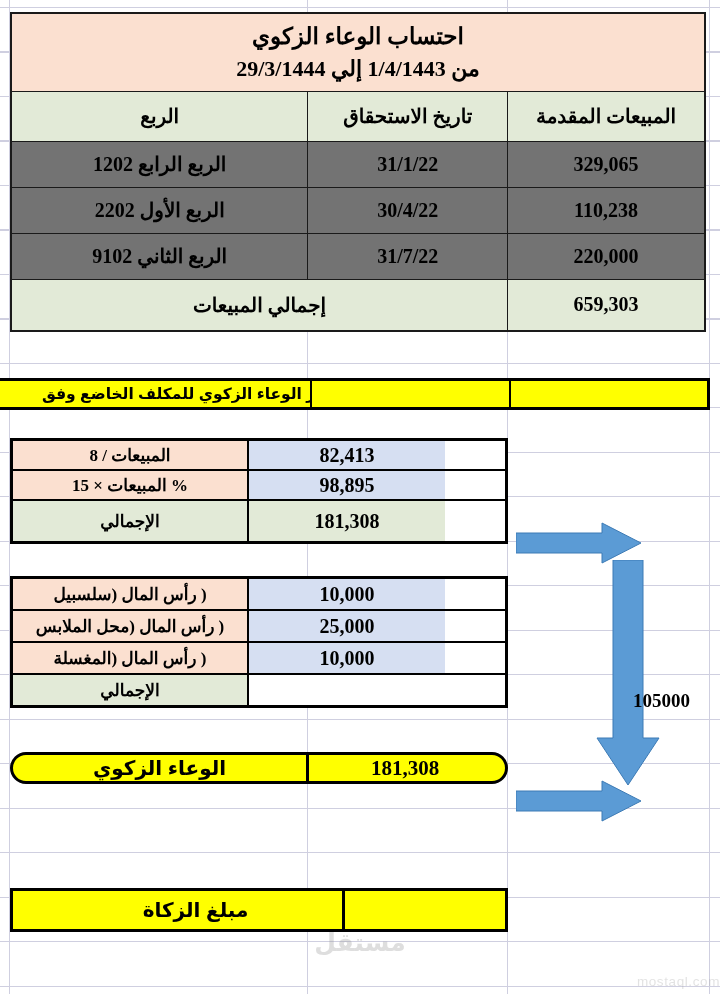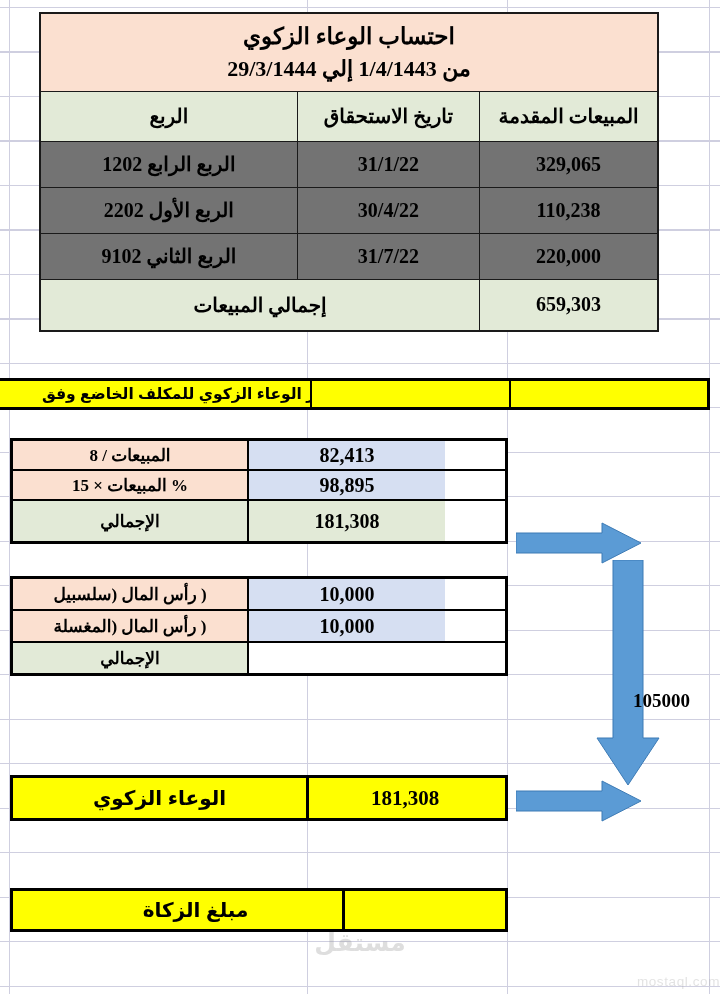--- a/index.html
+++ b/index.html
@@ -21,25 +21,24 @@
     background-repeat:repeat, repeat-y;
     background-position:0 7px, 0 0;
     z-index:0;
   }
 
   
   .abs{position:absolute;z-index:2;box-sizing:border-box;}
 
   
   #main-table{
-    left:10px;top:12px;width:620px;
+    left:10px;top:12px;width:696px;
     border:2.5px solid #1a1a1a;
     border-collapse:collapse;
     z-index:3;
-    margin-left:29px;
   }
   #main-table td{
     border:1.6px solid #1a1a1a;
     text-align:center;
     vertical-align:middle;
     font-size:20px;
     font-weight:bold;
     color:#000;
     padding:2px 6px;
     box-sizing:border-box;
@@ -241,29 +240,33 @@
     <div class="cvalue bg-green h-lg">181,308</div>
   </div>
 </div>
 
 <div class="calc-block abs" style="top:576px;">
   <div class="crow">
     <div class="clabel bg-peach h-md">( رأس المال (سلسبيل</div>
     <div class="cvalue bg-blue h-md">10,000</div>
   </div>
   <div class="crow">
+    <div class="clabel bg-peach h-md">( رأس المال (محل الملابس</div>
+    <div class="cvalue bg-blue h-md">25,000</div>
+  </div>
+  <div class="crow">
     <div class="clabel bg-peach h-md">( رأس المال (المغسلة</div>
     <div class="cvalue bg-blue h-md">10,000</div>
   </div>
   <div class="crow">
     <div class="clabel bg-green h-md">الإجمالي</div>
   </div>
 </div>
 
-<div class="yellow-row abs" style="top:775px;height:46px;">
+<div class="yellow-row abs" style="top:752px;height:32px;border-radius:19px;">
   <div class="ylabel">الوعاء الزكوي</div>
   <div class="yvalue">181,308</div>
 </div>
 
 <div class="yellow-row abs" style="top:888px;height:44px;padding-left:36px;">
   <div class="ylabel">مبلغ الزكاة</div>
 </div>
 
 <svg class="arrow" style="left:516px;top:522px;" width="126" height="42" viewBox="0 0 126 42">
   <polygon points="0,11 86,11 86,1 125,21 86,41 86,31 0,31" fill="#5B9BD5" stroke="#3D7BB5" stroke-width="1"></polygon>

